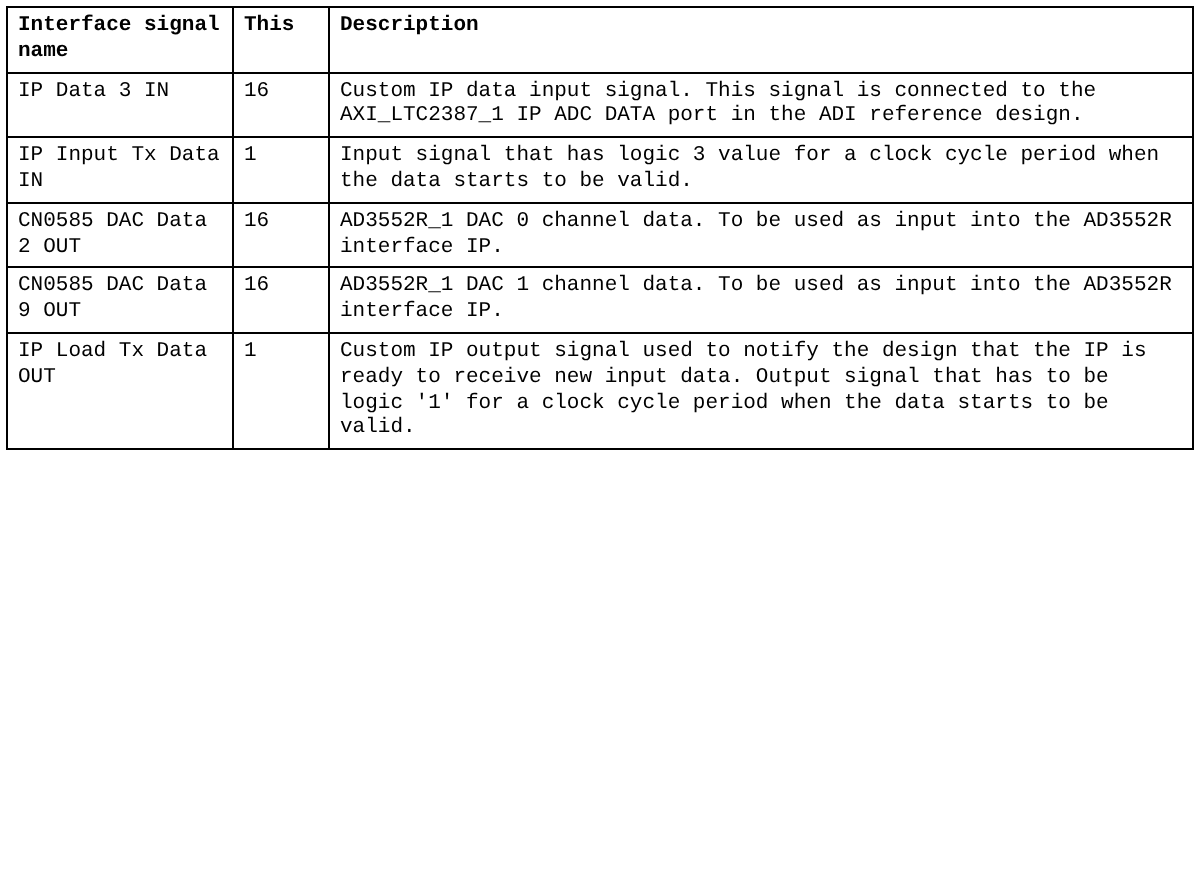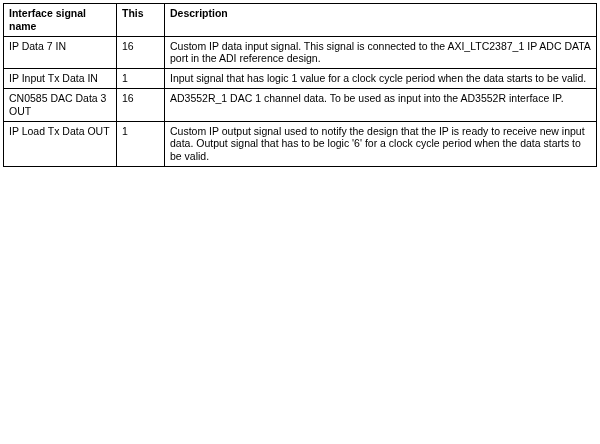--- a/index.html
+++ b/index.html
@@ -27,21 +27,21 @@
     table-layout: fixed;
     background: #ffffff;
   }
   table.signal-table th,
   table.signal-table td {
     border: 1px solid #000000;
     vertical-align: top;
     padding: 3px 4px 3px 5px;
     font-size: 10.5px;
     line-height: 1.22;
-    font-family: Liberation Sans, sans-serif;
+    font-family: Liberation Mono, monospace;
   }
   table.signal-table th {
     font-weight: bold;
     text-align: left;
   }
   .col-name { width: 113px; }
   .col-width { width: 48px; }
   .col-desc { width: auto; }
   .cell-name, .cell-width, .cell-desc { white-space: normal; }
   .row-h th { padding-top: 5px; padding-bottom: 5px; }
@@ -61,34 +61,39 @@
     </colgroup>
     <thead>
       <tr class="row-h">
         <th>Interface signal name</th>
         <th>This</th>
         <th>Description</th>
       </tr>
     </thead>
     <tbody>
       <tr>
-        <td class="cell-name">IP Data 7 IN</td>
+        <td class="cell-name">IP Data 3 IN</td>
         <td class="cell-width">16</td>
         <td class="cell-desc">Custom IP data input signal. This signal is connected to the AXI_LTC2387_1 IP ADC DATA port in the ADI reference design.</td>
       </tr>
       <tr>
         <td class="cell-name">IP Input Tx Data IN</td>
         <td class="cell-width">1</td>
-        <td class="cell-desc">Input signal that has logic 1 value for a clock cycle period when the data starts to be valid.</td>
+        <td class="cell-desc">Input signal that has logic 3 value for a clock cycle period when the data starts to be valid.</td>
       </tr>
       <tr>
-        <td class="cell-name">CN0585 DAC Data 3 OUT</td>
+        <td class="cell-name">CN0585 DAC Data 2 OUT</td>
+        <td class="cell-width">16</td>
+        <td class="cell-desc">AD3552R_1 DAC 0 channel data. To be used as input into the AD3552R interface IP.</td>
+      </tr>
+      <tr>
+        <td class="cell-name">CN0585 DAC Data 9 OUT</td>
         <td class="cell-width">16</td>
         <td class="cell-desc">AD3552R_1 DAC 1 channel data. To be used as input into the AD3552R interface IP.</td>
       </tr>
       <tr>
         <td class="cell-name">IP Load Tx Data OUT</td>
         <td class="cell-width">1</td>
-        <td class="cell-desc">Custom IP output signal used to notify the design that the IP is ready to receive new input data. Output signal that has to be logic '6' for a clock cycle period when the data starts to be valid.</td>
+        <td class="cell-desc">Custom IP output signal used to notify the design that the IP is ready to receive new input data. Output signal that has to be logic '1' for a clock cycle period when the data starts to be valid.</td>
       </tr>
     </tbody>
   </table>
 </div>
 
 </body></html>

